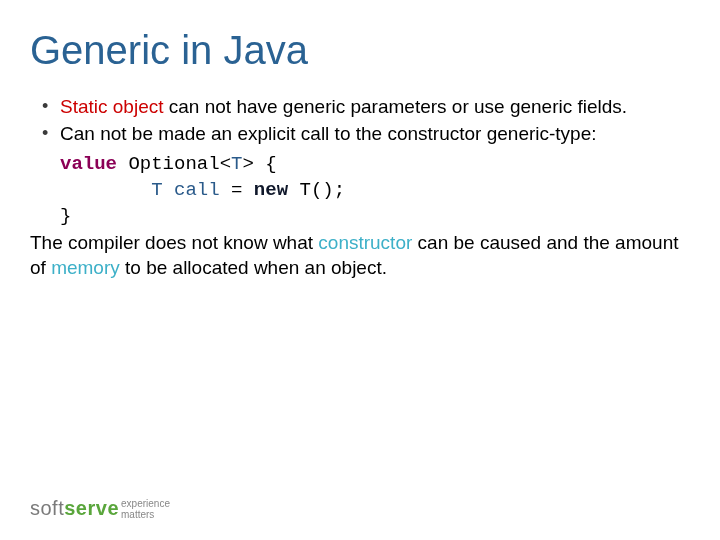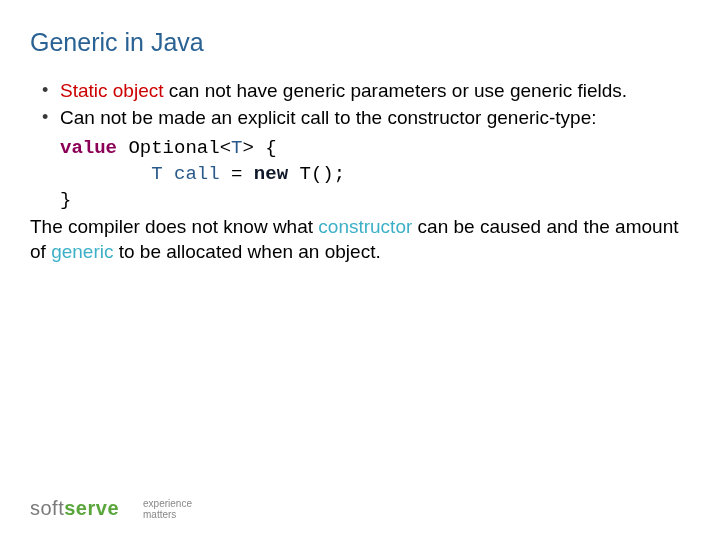--- a/index.html
+++ b/index.html
@@ -8,21 +8,21 @@
     height: 540px;
     background: #ffffff;
     font-family: Verdana, Geneva, sans-serif;
     position: relative;
     overflow: hidden;
   }
   .slide {
     padding: 28px 30px 0 30px;
   }
   .title {
-    font-size: 25px;
+    font-size: 40px;
     color: #2a6293;
     font-weight: 400;
     margin-bottom: 22px;
     font-family: Verdana, sans-serif;
   }
   .section-heading {
     color: #3db0c8;
     font-size: 19px;
     font-weight: 400;
     margin-bottom: 4px;
@@ -65,21 +65,21 @@
     line-height: 1.3;
     margin-top: 2px;
   }
   .hl-teal { color: #3db0c8; }
   .footer-logo {
     position: absolute;
     left: 30px;
     bottom: 20px;
     display: flex;
     align-items: center;
-    gap: 24px;
+    gap: 2px;
   }
   .logo-main {
     font-size: 20px;
     font-weight: 400;
     letter-spacing: 0.5px;
   }
   .logo-soft { color: #7a7a7a; }
   .logo-serve { color: #5aa63c; font-weight: 600; }
   .logo-tag {
     font-size: 10px;
@@ -103,21 +103,21 @@
     <li>
       <span>Can not be made an explicit call to the constructor generic-type:</span>
     </li>
   </ul>
 
   <div class="code-block"><span class="kw-class">value</span><span> Optional&lt;</span><span class="ident-t">T</span><span>&gt; {</span>
 <span>        </span><span class="ident-t">T</span><span class="ident-value"> call</span><span> = </span><span class="kw-new">new</span><span> T</span><span>();</span>
 <span>}</span></div>
 
   <p class="paragraph">
-    <span>The compiler does not know what </span><span class="hl-teal">constructor</span><span> can be caused and the amount of </span><span class="hl-teal">generic</span><span> to be allocated when an object.</span>
+    <span>The compiler does not know what </span><span class="hl-teal">constructor</span><span> can be caused and the amount of </span><span class="hl-teal">memory</span><span> to be allocated when an object.</span>
   </p>
 </div>
 
 <div class="footer-logo">
   <div class="logo-main">
     <span class="logo-soft">soft</span><span class="logo-serve">serve</span>
   </div>
   <div class="logo-tag">
     <span>experience</span>
     <span>matters</span>

